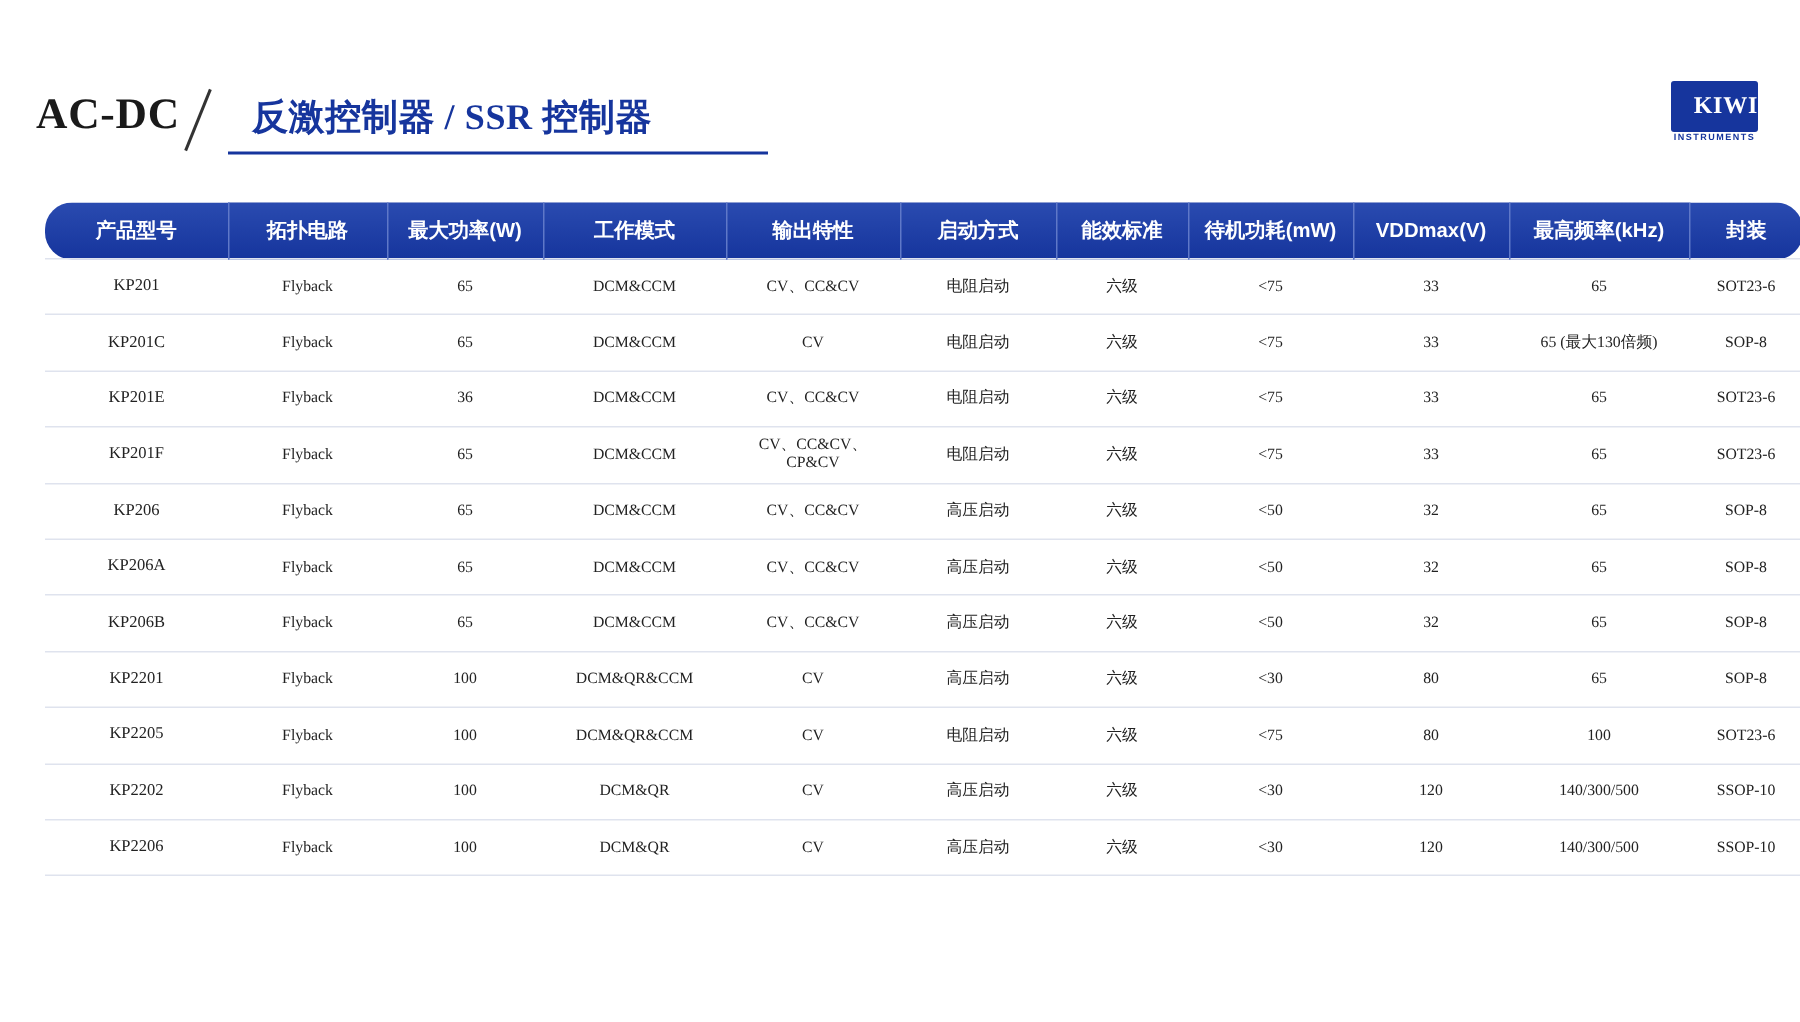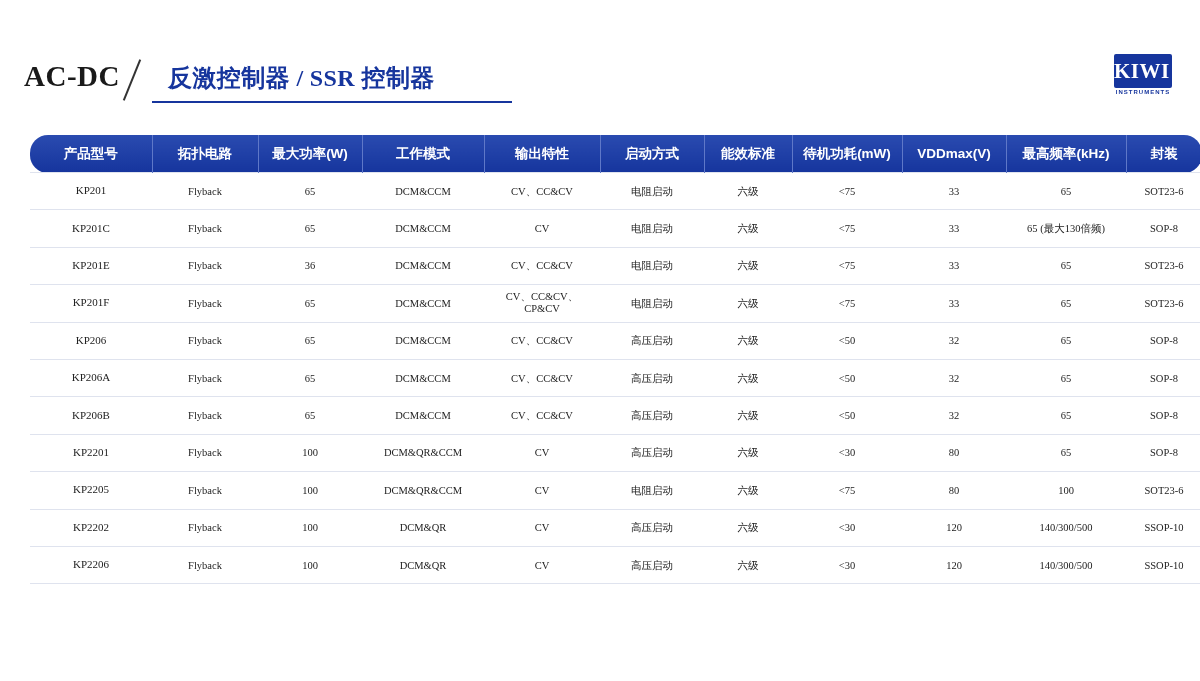--- a/index.html
+++ b/index.html
@@ -81,23 +81,23 @@
     position: absolute;
     left: 6px;
     top: 0px;
     width: 58px;
     height: 34px;
     background: #16359d;
     border-radius: 2px;
     color: #ffffff;
     font-family: "Liberation Serif", serif;
     font-weight: bold;
-    font-size: 21px;
+    font-size: 16px;
     line-height: 34px;
-    text-align: left;
+    text-align: right;
     letter-spacing: 0.5px;
   }
   .logo-sub {
     position: absolute;
     left: 0px;
     top: 35px;
     width: 70px;
     text-align: center;
     font-size: 6px;
     letter-spacing: 1px;

